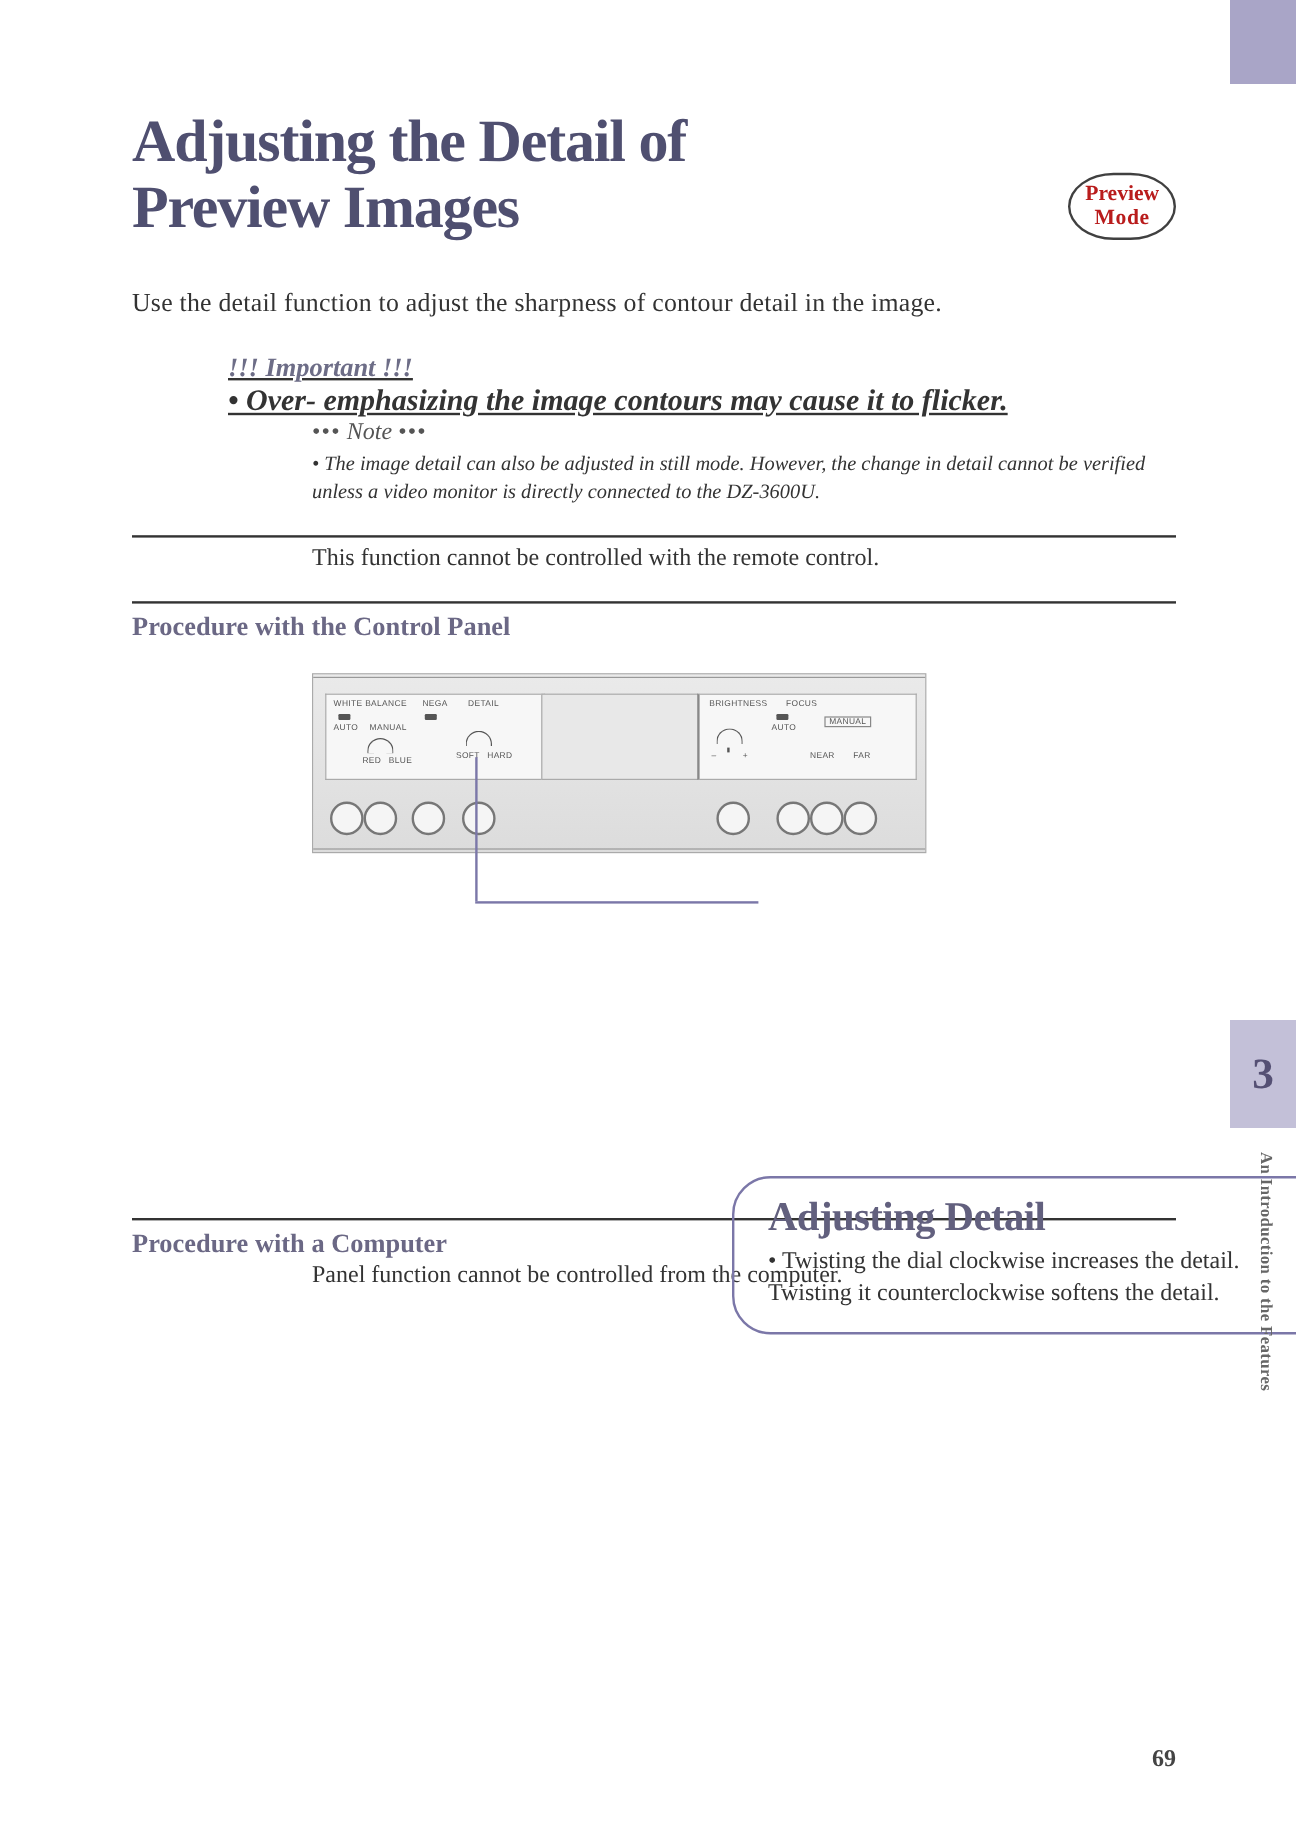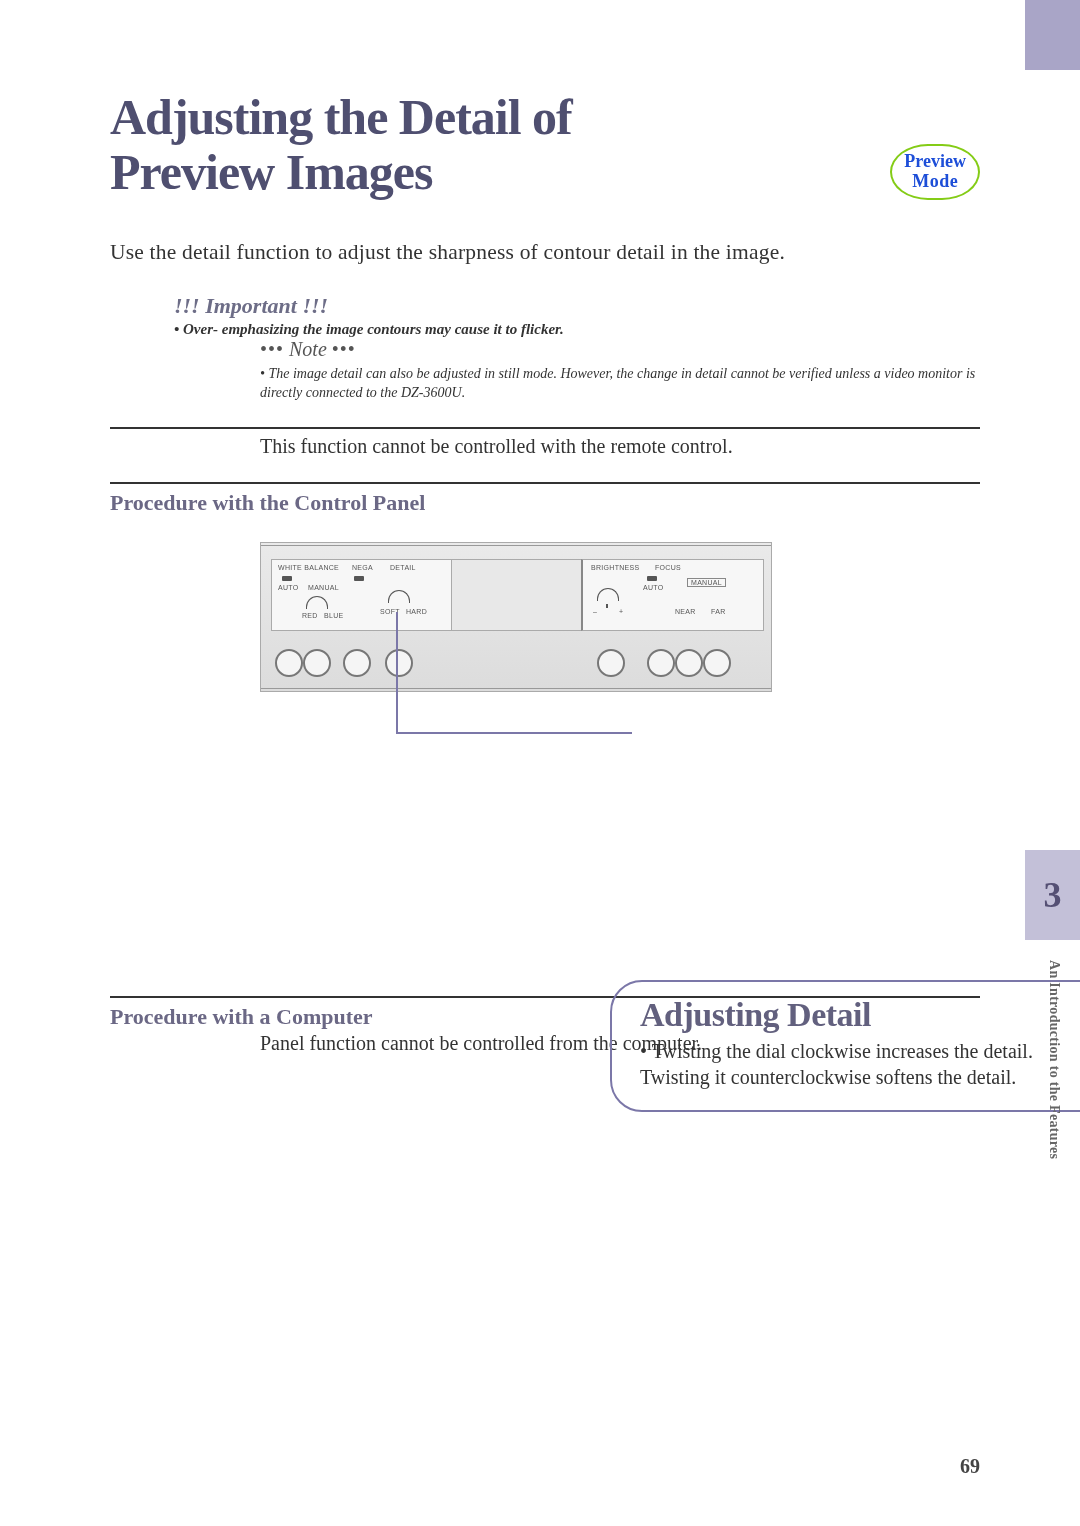--- a/index.html
+++ b/index.html
@@ -31,71 +31,72 @@
   h1.title {
     font-family: Georgia, serif;
     font-weight: 700;
     font-size: 50px;
     line-height: 1.1;
     color: #4f4f70;
     margin: 0;
     letter-spacing: -1px;
   }
   .preview-badge {
-    border: 2px solid #84cc16;
+    border: 2px solid #404040;
     border-radius: 38px / 28px;
-    color: #1d4ed8;
+    color: #b91c1c;
     font-weight: bold;
     font-size: 18px;
     text-align: center;
     padding: 6px 12px;
     line-height: 1.1;
     margin-top: 4px;
   }
   .preview-badge div:last-child {
     letter-spacing: 0.5px;
   }
   .intro {
     font-size: 21.5px;
     margin-top: 40px;
     color: #333;
     letter-spacing: 0.2px;
   }
   .important-block {
     margin-top: 28px;
-    margin-left: 64px;
+    margin-left: 80px;
+    text-decoration: underline;
   }
   .important-title {
     font-style: italic;
     font-weight: bold;
     font-size: 22px;
     color: #6d6d87;
   }
   .important-bullet {
     font-style: italic;
     font-weight: bold;
-    font-size: 15px;
+    font-size: 25px;
     color: #333;
     margin-top: 2px;
   }
   .note-block {
     margin-left: 150px;
   }
   .note-title {
     font-style: italic;
     font-size: 20px;
     color: #555;
   }
   .note-title .dots {
     letter-spacing: 1px;
     font-style: normal;
   }
   .note-body {
     font-style: italic;
-    font-size: 14px;
+    font-size: 17px;
     color: #333;
     margin-top: 4px;
     line-height: 1.35;
   }
   .section-rule {
     border: none;
     border-top: 2px solid #333;
     margin: 24px 0 6px 0;
   }
   .section-head {

